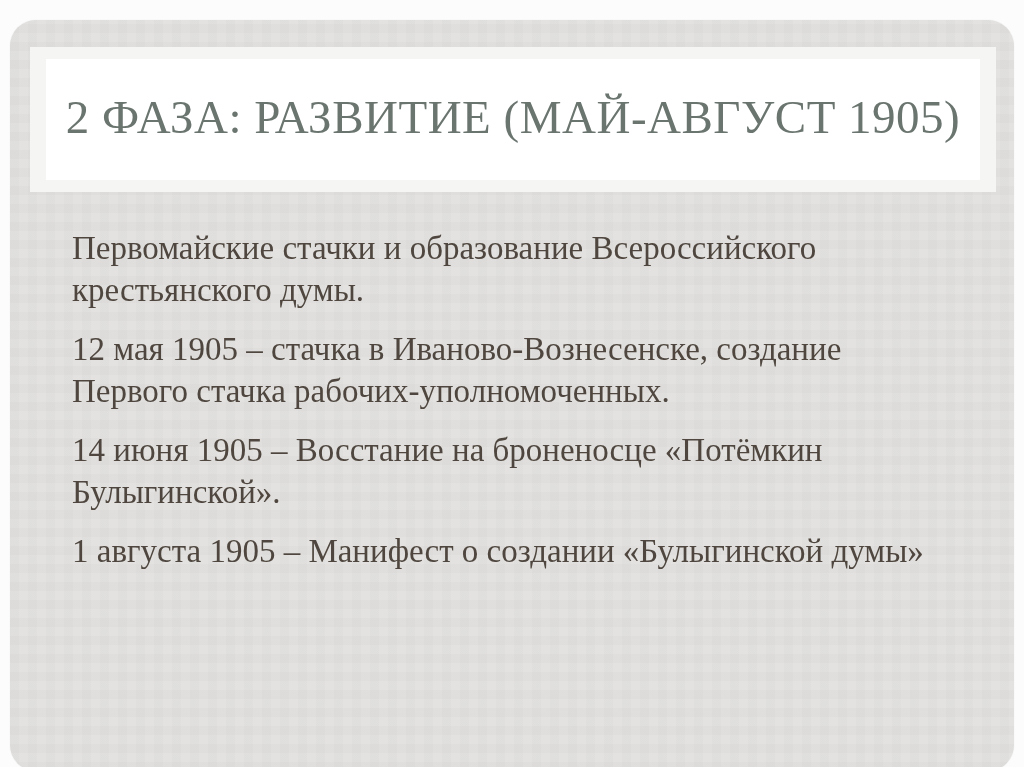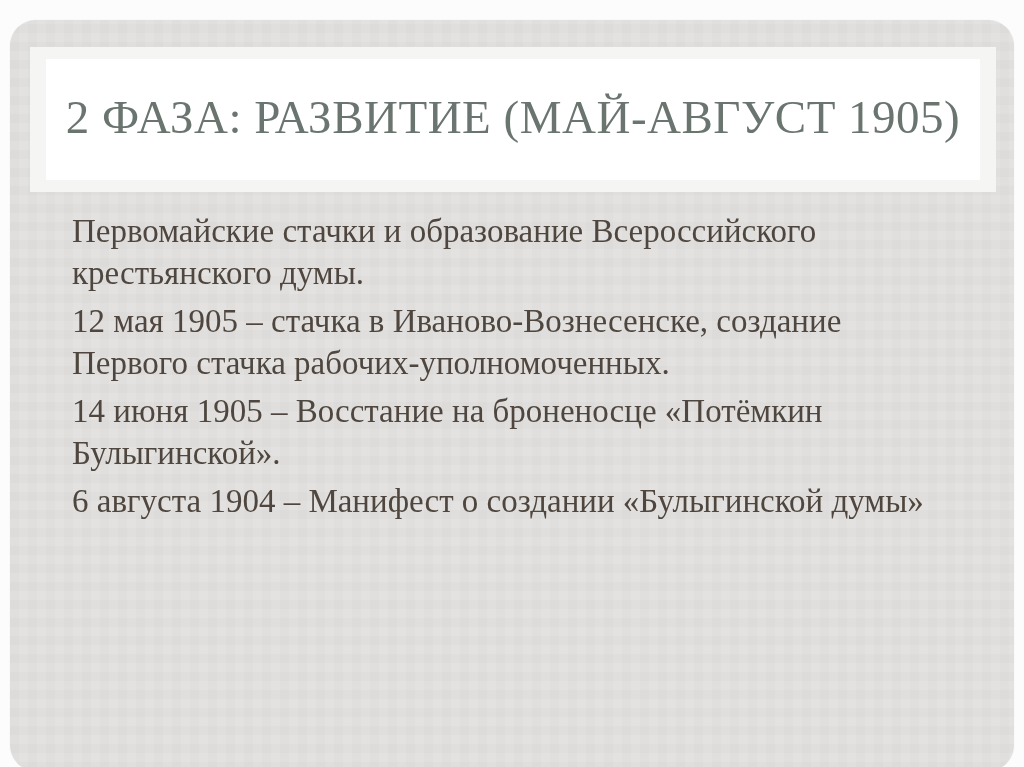--- a/index.html
+++ b/index.html
@@ -58,21 +58,21 @@
   }
   .body-text {
     position: absolute;
     left: 62px;
     top: 190px;
     width: 910px;
     color: #4f473f;
     font-size: 33px;
   }
   .para {
-    margin: 0 0 6px 0;
+    margin: 17px 0 6px 0;
   }
   .line {
     line-height: 42px;
     white-space: nowrap;
   }
 </style>
 </head>
 <body>
 
 <div class="slide">
@@ -94,17 +94,17 @@
       <div class="line">12 мая 1905 – стачка в Иваново-Вознесенске, создание</div>
       <div class="line">Первого стачка рабочих-уполномоченных.</div>
     </div>
 
     <div class="para">
       <div class="line">14 июня 1905 – Восстание на броненосце «Потёмкин</div>
       <div class="line">Булыгинской».</div>
     </div>
 
     <div class="para">
-      <div class="line">6 августа 1904 – Манифест о создании «Булыгинской думы»</div>
+      <div class="line">1 августа 1905 – Манифест о создании «Булыгинской думы»</div>
     </div>
 
   </div>
 </div>
 
 </body></html>

